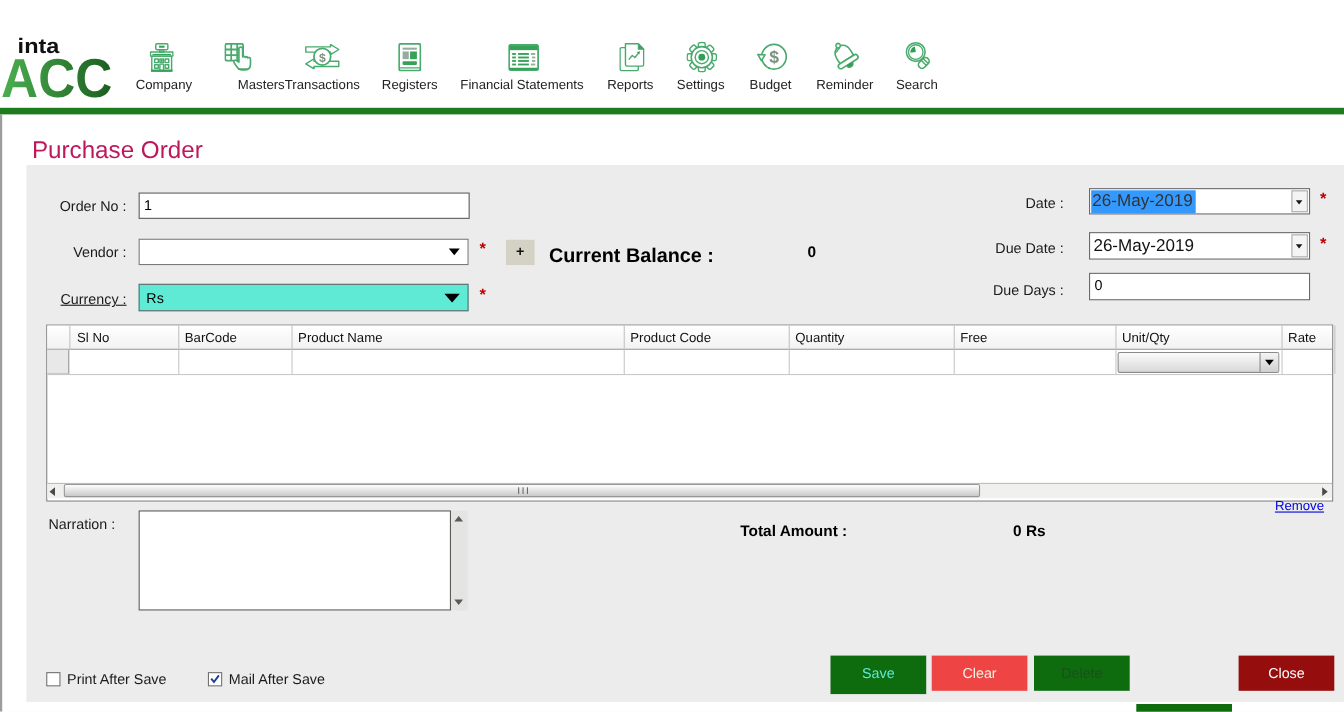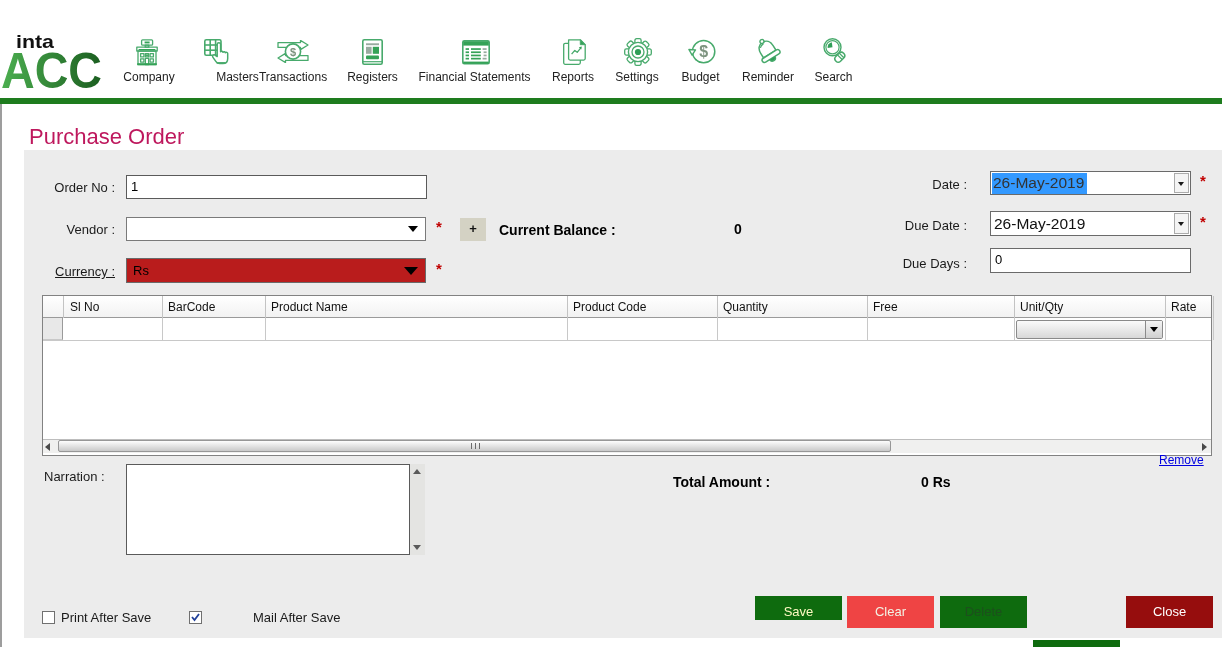--- a/index.html
+++ b/index.html
@@ -170,25 +170,25 @@
 
   <div class="abs lbl" style="left:0;top:180px;width:115px;text-align:right;">Order No :</div>
   <div class="abs" style="left:126px;top:175px;width:301px;height:24px;background:#fff;border:1px solid #5a5a5a;font-size:13px;color:#000;padding:3px 0 0 4px;">1</div>
 
   <div class="abs lbl" style="left:0;top:222px;width:115px;text-align:right;">Vendor :</div>
   <div class="abs" style="left:126px;top:217px;width:300px;height:24px;background:#fff;border:1px solid #7a7a7a;">
     <span style="position:absolute;right:7px;top:8px;width:0;height:0;border-left:5px solid transparent;border-right:5px solid transparent;border-top:6px solid #000;"></span>
   </div>
   <div class="abs star" style="left:436px;top:222px;">*</div>
   <div class="abs" style="left:460px;top:218px;width:26px;height:23px;background:#d4d2c4;text-align:center;font-size:13px;font-weight:bold;color:#111;line-height:22px;">+</div>
-  <div class="abs" style="left:499px;top:222px;font-size:14px;font-weight:bold;color:#000;">Current Balance :</div>
+  <div class="abs" style="left:499px;top:222px;font-size:18px;font-weight:bold;color:#000;">Current Balance :</div>
   <div class="abs" style="left:734px;top:221px;font-size:14px;font-weight:bold;color:#000;">0</div>
 
   <div class="abs lbl" style="left:0;top:264px;width:115px;text-align:right;text-decoration:underline;">Currency :</div>
-  <div class="abs" style="left:126px;top:258px;width:300px;height:25px;background:#b91c1c;border:1px solid #6a6a6a;font-size:13px;padding:4px 0 0 6px;">Rs
+  <div class="abs" style="left:126px;top:258px;width:300px;height:25px;background:#5eead4;border:1px solid #6a6a6a;font-size:13px;padding:4px 0 0 6px;">Rs
     <span style="position:absolute;right:7px;top:8px;width:0;height:0;border-left:7px solid transparent;border-right:7px solid transparent;border-top:8px solid #000;"></span>
   </div>
   <div class="abs star" style="left:436px;top:264px;">*</div>
 
   <div class="abs lbl" style="left:800px;top:177px;width:167px;text-align:right;">Date :</div>
   <div class="abs" style="left:990px;top:171px;width:201px;height:24px;background:#fff;border:1px solid #6a6a6a;">
     <span style="position:absolute;left:1px;top:1px;background:#3399ff;color:#333;font-size:15.5px;padding:1px 3px 2px 1px;">26-May-2019</span>
     <div style="position:absolute;right:1px;top:1px;width:15px;height:20px;background:#f4f4f4;border:1px solid #ababab;">
       <span style="position:absolute;left:3px;top:8px;width:0;height:0;border-left:3.5px solid transparent;border-right:3.5px solid transparent;border-top:4.5px solid #1a1a1a;"></span>
     </div>
@@ -263,23 +263,23 @@
   <div class="abs" style="left:673px;top:474px;font-size:14px;font-weight:bold;color:#000;">Total Amount :</div>
   <div class="abs" style="left:921px;top:474px;font-size:14px;font-weight:bold;color:#000;">0 Rs</div>
 
   <div class="abs" style="left:42px;top:611px;width:13px;height:13px;background:#fff;border:1px solid #707070;"></div>
   <div class="abs lbl" style="left:61px;top:610px;">Print After Save</div>
   <div class="abs" style="left:189px;top:611px;width:13px;height:13px;background:#fff;border:1px solid #707070;">
     <svg width="11" height="11" viewBox="0 0 11 11" style="position:absolute;left:0;top:0;">
         <path d="M2 5 L4.5 8 L9 2" stroke="#21409a" stroke-width="1.8" fill="none"></path>
       </svg>
   </div>
-  <div class="abs lbl" style="left:208px;top:610px;margin-left:45px;">Mail After Save</div>
+  <div class="abs lbl" style="left:208px;top:610px;">Mail After Save</div>
 
   <div class="abs" style="left:0;top:0;">
-      <div style="position:absolute;left:755px;top:596px;width:87px;height:24px;background:#0e6b0e;color:#fef9c3;font-size:13px;text-align:center;line-height:32px;">Save</div>
+      <div style="position:absolute;left:755px;top:596px;width:87px;height:35px;background:#0e6b0e;color:#5eead4;font-size:13px;text-align:center;line-height:32px;">Save</div>
       <div style="position:absolute;left:847px;top:596px;width:87px;height:32px;background:#ef4444;color:#f2f2e4;font-size:13px;text-align:center;line-height:32px;">Clear</div>
       <div style="position:absolute;left:940px;top:596px;width:87px;height:32px;background:#0e6b0e;color:#1d4f1d;font-size:13px;text-align:center;line-height:32px;">Delete</div>
       <div style="position:absolute;left:1033px;top:596px;width:87px;height:32px;background:#0e6b0e;color:#f0abfc;font-size:13px;text-align:center;line-height:32px;margin-top:44px;">Cancel</div>
       <div style="position:absolute;left:1126px;top:596px;width:87px;height:32px;background:#960d0d;color:#ffffff;font-size:13px;text-align:center;line-height:32px;">Close</div>
     </div>
 
 </div>
 
 </body></html>

